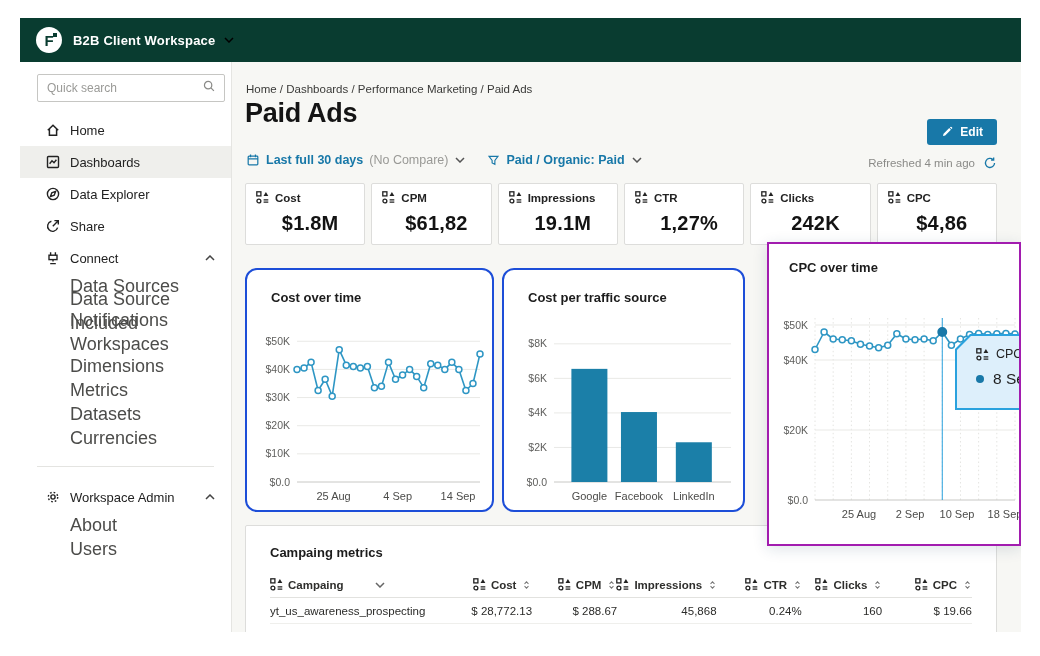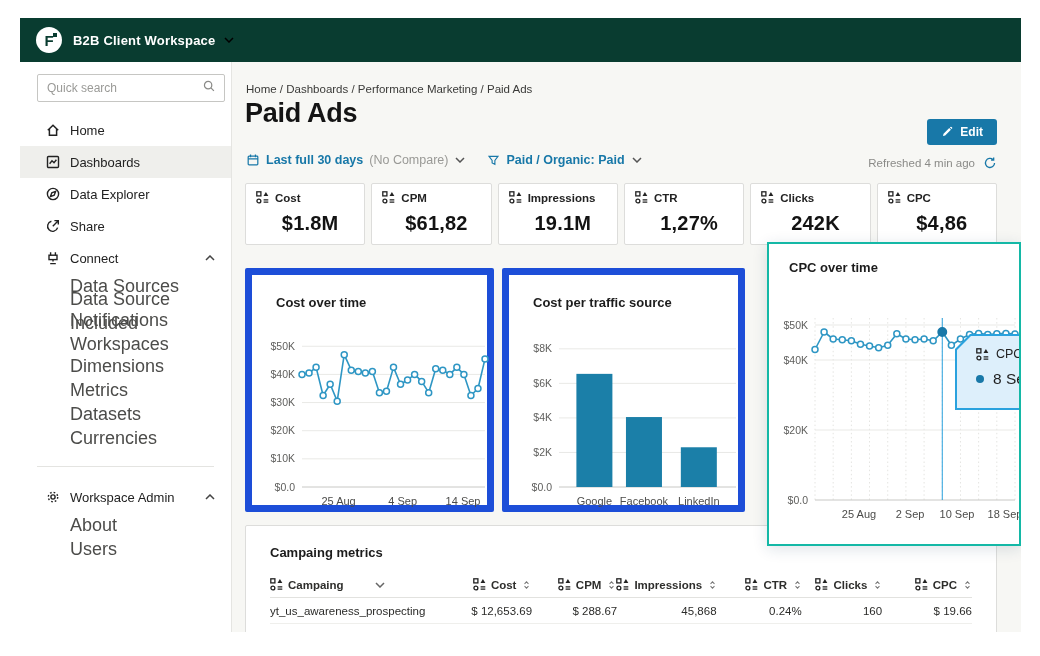--- a/index.html
+++ b/index.html
@@ -52,26 +52,26 @@
   .refreshed { position:absolute; right:24px; top:94px; display:flex; align-items:center; gap:8px; font-size:11.5px; color:#8b8b88; }
   .refresh-icon { color:#1878a8; display:flex; cursor:pointer; }
 
   
   .kpi-row { position:absolute; left:13px; top:121px; right:24px; height:62px; display:flex; gap:6px; }
   .kpi-card { flex:1; background:#fff; border:1px solid #dddddb; border-radius:2px; padding:7px 0 0 10px; cursor:pointer; }
   .kpi-head { display:flex; align-items:center; gap:6px; font-size:11.5px; font-weight:600; color:#222; }
   .kpi-value { text-align:center; font-size:20px; font-weight:bold; color:#131313; margin-top:8px; letter-spacing:.2px; }
 
   
-  .chart-card { position:absolute; background:#fff; border:7px solid #1d4ed8; border-radius:2px; }
+  .chart-card { position:absolute; background:#fff; border:2px solid #1d4ed8; border-radius:12px; }
   .chart-title { position:absolute; left:24px; top:20px; font-size:13px; font-weight:bold; color:#1c1c1c; }
   .chart-svg { position:absolute; left:0; top:48px; }
   #cost-card { left:13px; top:206px; width:249px; height:244px; }
   #source-card { left:270px; top:206px; width:243px; height:244px; }
-  #cpc-popup { left:535px; top:180px; width:254px; height:304px; border:2px solid #14b8a6; border-radius:0; box-shadow:0 3px 14px rgba(20,60,90,.14); z-index:6; overflow:hidden; }
+  #cpc-popup { left:535px; top:180px; width:254px; height:304px; border:2px solid #a21caf; border-radius:0; box-shadow:0 3px 14px rgba(20,60,90,.14); z-index:6; overflow:hidden; }
   #cpc-popup .chart-title { left:20px; top:16px; }
   #cpc-popup .chart-svg { top:44px; }
 
   
   .cpc-tooltip { position:absolute; left:186px; top:90px; right:-4px; height:76px; background:#2aa2de; clip-path:polygon(15px 0, 100% 0, 100% 100%, 0 100%, 0 15px); z-index:3; }
   .tt-inner { position:absolute; inset:2px; background:#ddeffb; clip-path:polygon(14px 0, 100% 0, 100% 100%, 0 100%, 0 14px); padding:11px 0 0 19px; }
   .tt-row1 { display:flex; align-items:center; gap:7px; font-size:12.5px; color:#222; }
   .tt-row2 { display:flex; align-items:center; gap:9px; font-size:15.5px; color:#1d1d1d; margin-top:9px; white-space:nowrap; }
   .tt-dot { width:8px; height:8px; border-radius:50%; background:#1878a8; flex:none; }
 
@@ -655,21 +655,21 @@
                 <span class="sort">
                   <svg width="9" height="12" viewBox="0 0 12 14" fill="none" stroke="currentColor" stroke-width="1.4">
                     <path d="M3.4 5.4 6 2.8l2.6 2.6M3.4 8.6 6 11.2 8.6 8.6"></path>
                   </svg>
                 </span>
               </div>
             </div>
           <div id="tbody">
               <div class="tgrid tr">
                 <div class="td">yt_us_awareness_prospecting</div>
-                <div class="td num">$ 12,653.69</div>
+                <div class="td num">$ 28,772.13</div>
                 <div class="td num">$ 288.67</div>
                 <div class="td num">45,868</div>
                 <div class="td num">0.24%</div>
                 <div class="td num">160</div>
                 <div class="td num">$ 19.66</div>
               </div>
               <div class="tgrid tr">
                 <div class="td">g_global_generic_dsa</div>
                 <div class="td num">$ 17,213.63</div>
                 <div class="td num">$ 645.41</div>

